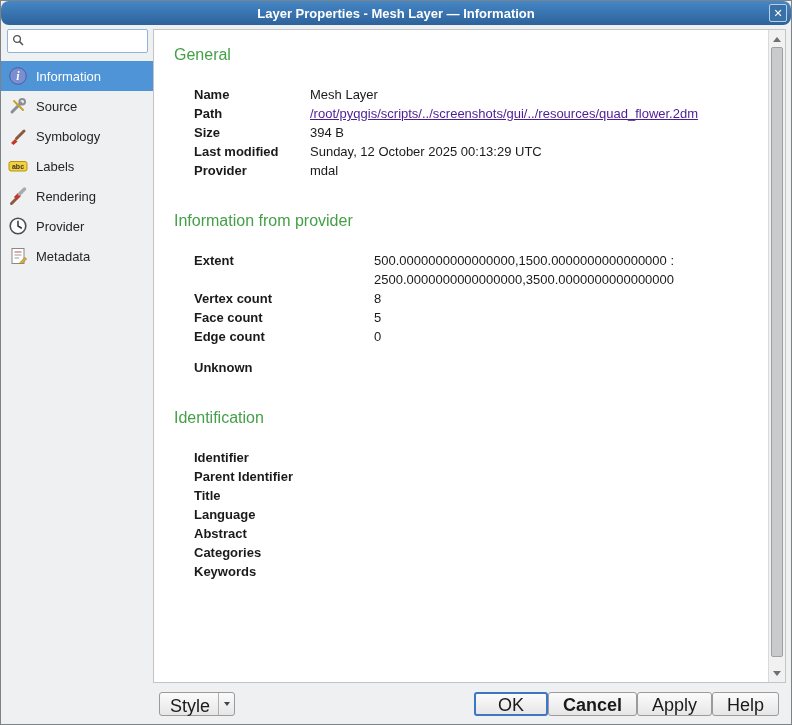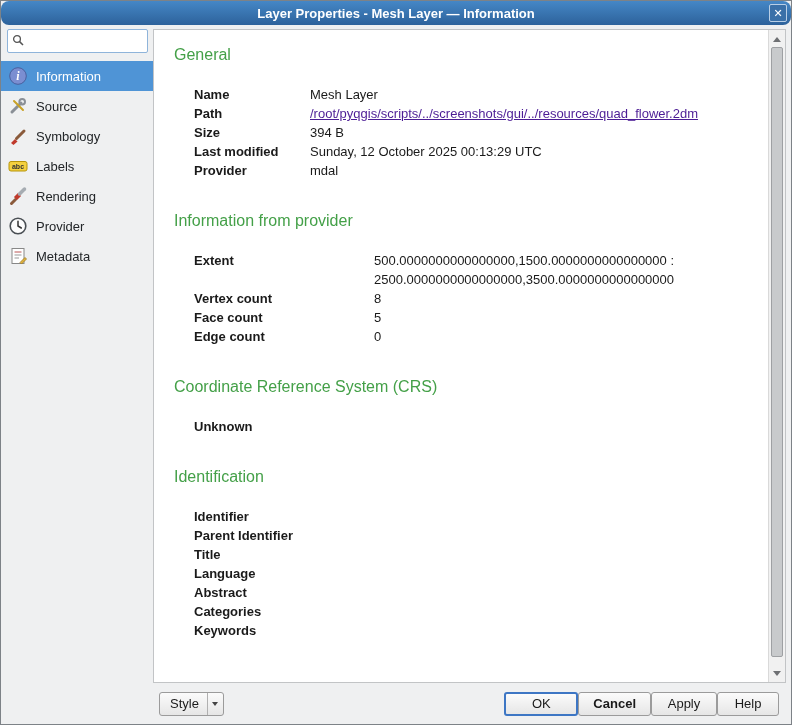--- a/index.html
+++ b/index.html
@@ -75,21 +75,21 @@
     background:#c8cacc; border:1px solid #9ea0a3; border-radius:2px;
   }
   
   .footer {
     height:41px; flex:0 0 41px; display:flex; align-items:center;
     padding:0 12px 0 158px;
   }
   .btn {
     background:linear-gradient(180deg,#fbfbfb,#e6e6e6);
     border:1px solid #9b9b9b; border-radius:3px;
-    height:24px; padding:2px 14px; font-size:13px; color:#1a1a1a;
+    height:24px; padding:2px 14px; font-size:18px; color:#1a1a1a;
     text-align:center; cursor:pointer; font-family:inherit;
   }
   .style-btn { display:flex; align-items:stretch; padding:0; }
   .style-label { padding:3px 8px 0 10px; }
   .style-arrow { width:16px; border-left:1px solid #b0b0b0; display:flex; align-items:center; justify-content:center; }
   .tri-dd { width:0; height:0; border-left:3.5px solid transparent; border-right:3.5px solid transparent; border-top:4.5px solid #444; }
   .btn-group { margin-left:auto; display:flex; }
   .btn.ok { border:2px solid #3d76c4; padding:1px 13px; min-width:74px; }
   .btn.cancel { min-width:70px;font-weight:bold; }
   .btn.apply { min-width:66px; }
@@ -237,21 +237,20 @@
           <div class="row">
             <div class="lbl">Face count</div>
             <div class="val">5</div>
           </div>
           <div class="row">
             <div class="lbl">Edge count</div>
             <div class="val">0</div>
           </div>
         </div>
 
-        <h2 class="section">Coordinate Reference System (CRS)</h2>
         <div class="rows">
           <div class="row">
             <div class="lbl">Unknown</div>
           </div>
         </div>
 
         <h2 class="section">Identification</h2>
         <div class="rows">
           <div class="row">
             <div class="lbl">Identifier</div>

